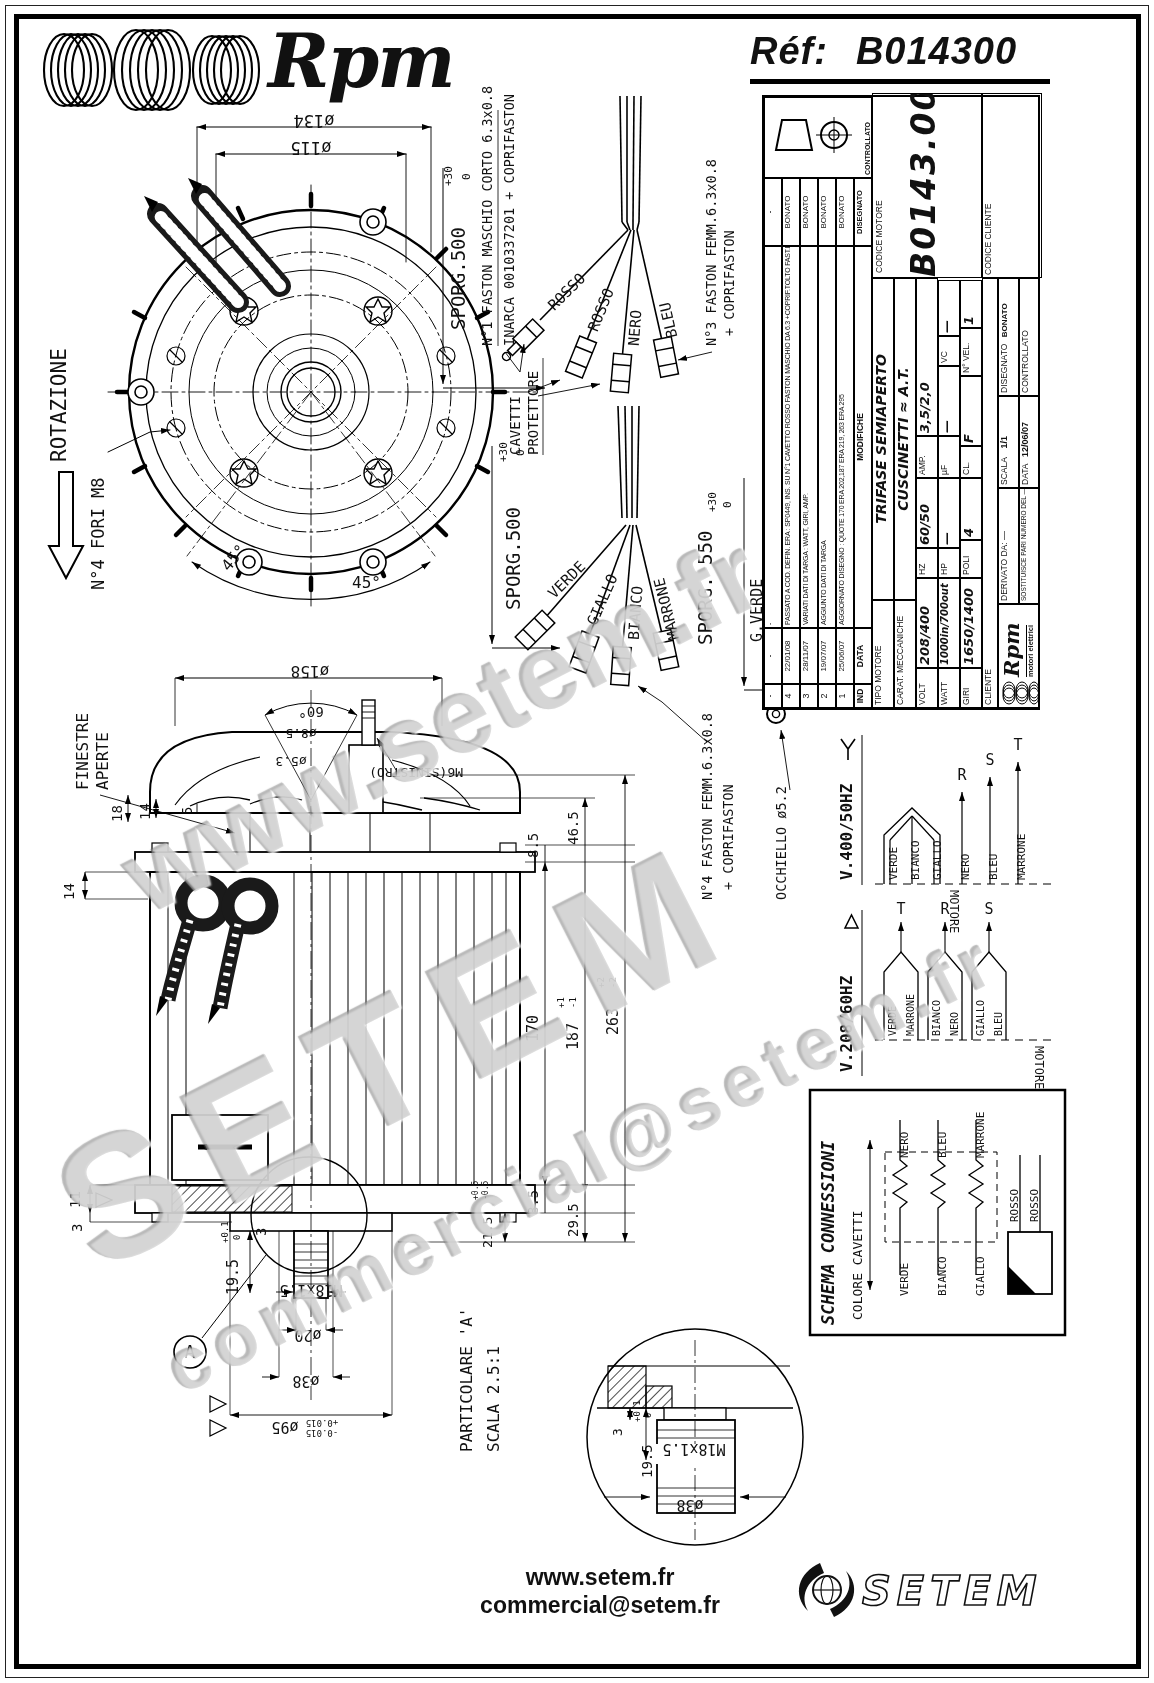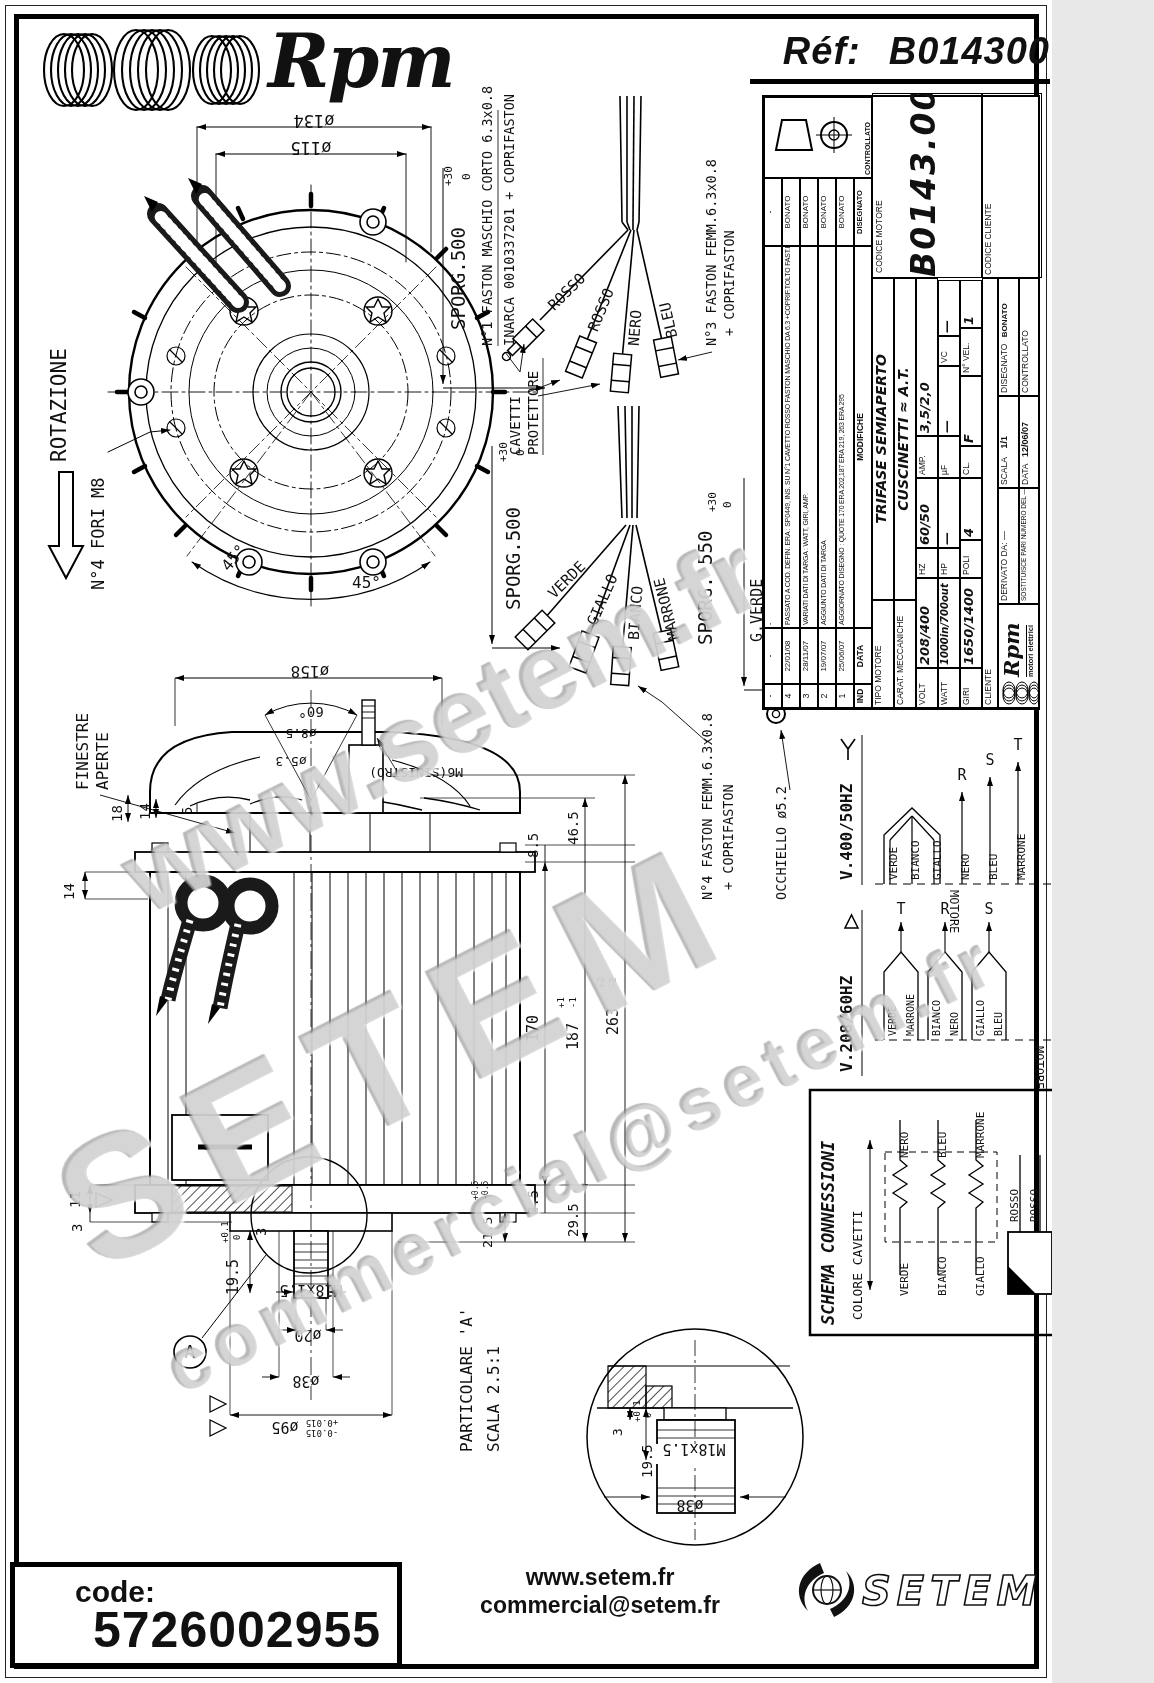--- a/index.html
+++ b/index.html
@@ -1,24 +1,24 @@
 <!DOCTYPE html>
 <html><head>
 <meta charset="utf-8">
 <style>
   html,body{margin:0;padding:0;background:#e8e8e8;}
-  .page{position:relative;width:1052px;height:1683px;background:#fff;overflow:hidden;
+  .page{position:relative;width:1154px;height:1683px;background:#fff;overflow:hidden;
         font-family:"Liberation Sans",sans-serif;color:#111;}
   .frame-outer{position:absolute;left:5px;top:5px;right:5px;bottom:5px;border:1px solid #222;}
   .frame{position:absolute;left:14px;top:14px;right:13px;bottom:14px;border:5px solid #000;}
   
   .brand-logo{position:absolute;left:36px;top:22px;width:480px;height:100px;}
   .brand-text{position:absolute;left:268px;top:18px;font-family:"DejaVu Serif",serif;
               font-style:italic;font-weight:700;font-size:74px;letter-spacing:-2px;}
-  .ref{position:absolute;left:750px;top:30px;width:300px;text-align:right;
+  .ref{position:absolute;left:750px;top:30px;width:300px;text-align:left;
        font-style:italic;font-weight:700;font-size:38px;border-bottom:5px solid #000;
        padding-bottom:6px;letter-spacing:1px;}
   .ref .v{margin-left:28px;}
   
   .wm{position:absolute;pointer-events:none;font-weight:700;
       color:rgba(175,175,175,0.42);transform-origin:0 50%;white-space:nowrap;
       text-shadow:2px 2px 2px rgba(255,255,255,.8),-1px -1px 1px rgba(110,110,110,.45);z-index:30;}
   .wm1{left:130px;top:820px;font-size:108px;transform:rotate(-27deg);}
   .wm2{left:70px;top:1120px;font-size:175px;letter-spacing:26px;transform:rotate(-27deg);}
   .wm3{left:170px;top:1330px;font-size:74px;letter-spacing:8px;transform:rotate(-27deg);}
@@ -806,24 +806,20 @@
           <div class="td lbl" style="width:185px;height:60px;">CODICE CLIENTE</div>
         </div>
       </div>
     </div>
   </div>
 
   <div class="wm wm1">www.setem.fr</div>
   <div class="wm wm2">SETEM</div>
   <div class="wm wm3">commercial@setem.fr</div>
 
-  <div class="code-box">
-    <div class="code-label">code:</div>
-    <div class="code-value">5726002955</div>
-  </div>
   <div class="site">www.setem.fr</div>
   <div class="email">commercial@setem.fr</div>
   <div class="setem-logo">
     <svg width="260" height="70" viewBox="0 0 260 70">
       <g>
         <path d="M30,8 C8,18 2,40 18,56 C10,42 16,26 34,18 Z" fill="#111"></path>
         <path d="M44,62 C66,52 70,30 56,16 C64,30 58,46 40,54 Z" fill="#111"></path>
         <circle cx="37" cy="35" r="14" fill="none" stroke="#111" stroke-width="2"></circle>
         <ellipse cx="37" cy="35" rx="6" ry="14" fill="none" stroke="#111" stroke-width="1.2"></ellipse>
         <line x1="23" y1="35" x2="51" y2="35" stroke="#111" stroke-width="1.2"></line>

